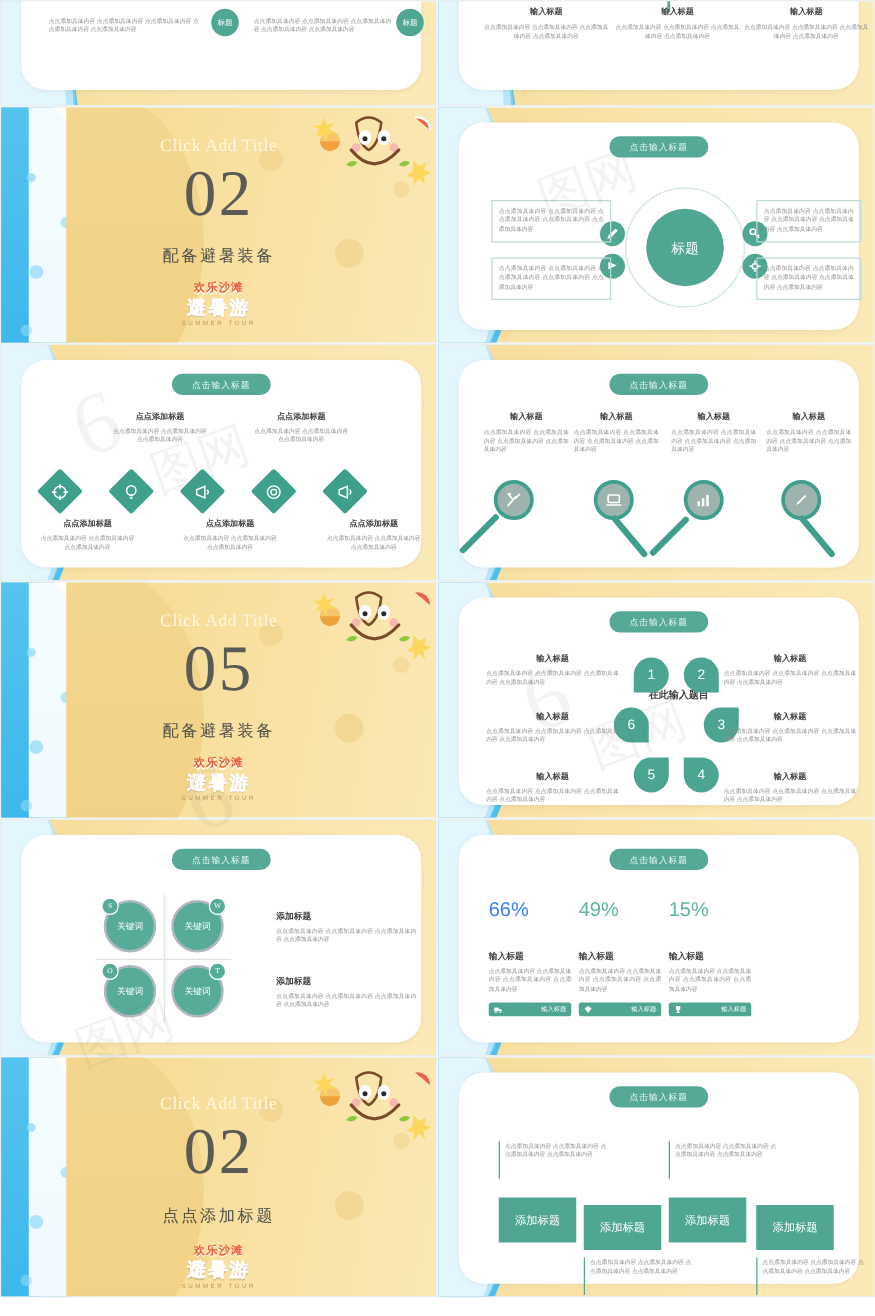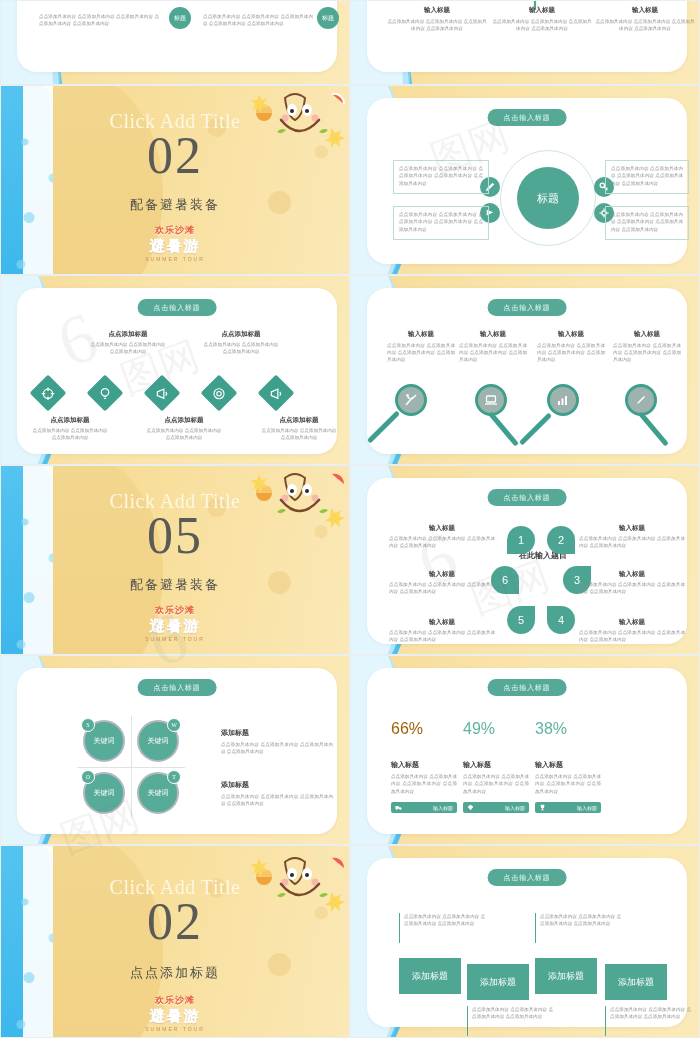--- a/index.html
+++ b/index.html
@@ -40,21 +40,21 @@
         radial-gradient(circle at 20% 20%, rgba(143,217,245,.75) 0 3px, transparent 4px),
         radial-gradient(circle at 55% 40%, rgba(143,217,245,.6) 0 4px, transparent 5px),
         radial-gradient(circle at 25% 62%, rgba(143,217,245,.7) 0 5px, transparent 6px),
         radial-gradient(circle at 60% 80%, rgba(143,217,245,.55) 0 3px, transparent 4px),
         radial-gradient(circle at 15% 88%, rgba(143,217,245,.6) 0 4px, transparent 5px);
   }
   .beach .sandedge { position:absolute; left:52px; top:-14px; width:110px; height:240px;
       background:linear-gradient(180deg,#f3d78f,#f1d184); border-radius:0 80% 70% 0/0 50% 50% 0; }
 
   .sec-title { position:absolute; left:0; right:0; top:24px; text-align:center;
-      font-family:"Liberation Serif", serif; font-size:20px; color:#fff7e2; letter-spacing:.5px; }
+      font-family:"Liberation Serif", serif; font-size:14px; color:#fff7e2; letter-spacing:.5px; }
   .sec-num   { position:absolute; left:0; right:0; top:40px; text-align:center;
       font-family:"Liberation Serif", serif; font-size:52px; color:#5a5a56; letter-spacing:2px; }
   .sec-sub   { position:absolute; left:0; right:0; top:110px; text-align:center;
       font-family:"Liberation Serif", serif; font-size:13px; color:#4d4d49; letter-spacing:2px; }
 
   .logo { position:absolute; left:0; right:0; top:138px; text-align:center; }
   .logo .l1 { font-size:9px; font-weight:bold; color:#e8603c; letter-spacing:1px; text-shadow:0 1px 0 #fff; }
   .logo .l2 { font-size:15px; font-weight:bold; color:#b9661f; letter-spacing:2px;
       -webkit-text-stroke:.6px #fff; text-shadow:0 1px 1px rgba(0,0,0,.18); }
   .logo .l3 { font-size:5px; color:#c2925c; letter-spacing:2px; }
@@ -534,21 +534,21 @@
       <div class="bluewave">
         <div class="bw1"></div>
             <div class="bw2"></div>
             <div class="bw3"></div>
             <div class="bw4"></div>
       </div>
       <div class="card">
         <div class="pill">点击输入标题</div>
 
         <div style="position:absolute;left:24px;top:52px;width:66px;">
-          <div style="font-size:16px;color:#a16207;">66%</div>
+          <div style="font-size:16px;color:#3b82f6;">66%</div>
           <div style="font-size:7px;font-weight:bold;color:#3f3f3f;margin-top:22px;">输入标题</div>
           <div class="p-sm" style="margin-top:3px;">点点添加具体内容 点点添加具体内容 点点添加具体内容 点点添加具体内容</div>
           <div class="btn-teal" style="margin-top:7px;">
             <svg width="7" height="7" viewBox="0 0 10 10">
                   <rect x="0.5" y="3" width="5" height="4" fill="#fff"></rect>
                   <path d="M5.5 4.5 h2.5 l1.5 1.5 v1 h-4z" fill="#fff"></path>
                   <circle cx="2.5" cy="8" r="1" fill="#fff"></circle>
                   <circle cx="7.5" cy="8" r="1" fill="#fff"></circle>
                 </svg>
             <span>输入标题</span>
@@ -561,21 +561,21 @@
           <div class="p-sm" style="margin-top:3px;">点点添加具体内容 点点添加具体内容 点点添加具体内容 点点添加具体内容</div>
           <div class="btn-teal" style="margin-top:7px;">
             <svg width="7" height="7" viewBox="0 0 10 10">
                   <path d="M5 1 L9 4 L5 9 L1 4 Z" fill="#fff"></path>
                 </svg>
             <span>输入标题</span>
           </div>
         </div>
 
         <div style="position:absolute;left:168px;top:52px;width:66px;">
-          <div style="font-size:16px;color:#5fb3a2;">38%</div>
+          <div style="font-size:16px;color:#5fb3a2;">15%</div>
           <div style="font-size:7px;font-weight:bold;color:#3f3f3f;margin-top:22px;">输入标题</div>
           <div class="p-sm" style="margin-top:3px;">点点添加具体内容 点点添加具体内容 点点添加具体内容 点点添加具体内容</div>
           <div class="btn-teal" style="margin-top:7px;">
             <svg width="7" height="7" viewBox="0 0 10 10">
                   <path d="M2.5 1 h5 v3 a2.5 2.5 0 0 1 -5 0z" fill="#fff"></path>
                   <rect x="4.2" y="6" width="1.6" height="2" fill="#fff"></rect>
                   <rect x="3" y="8" width="4" height="1" fill="#fff"></rect>
                 </svg>
             <span>输入标题</span>
           </div>

